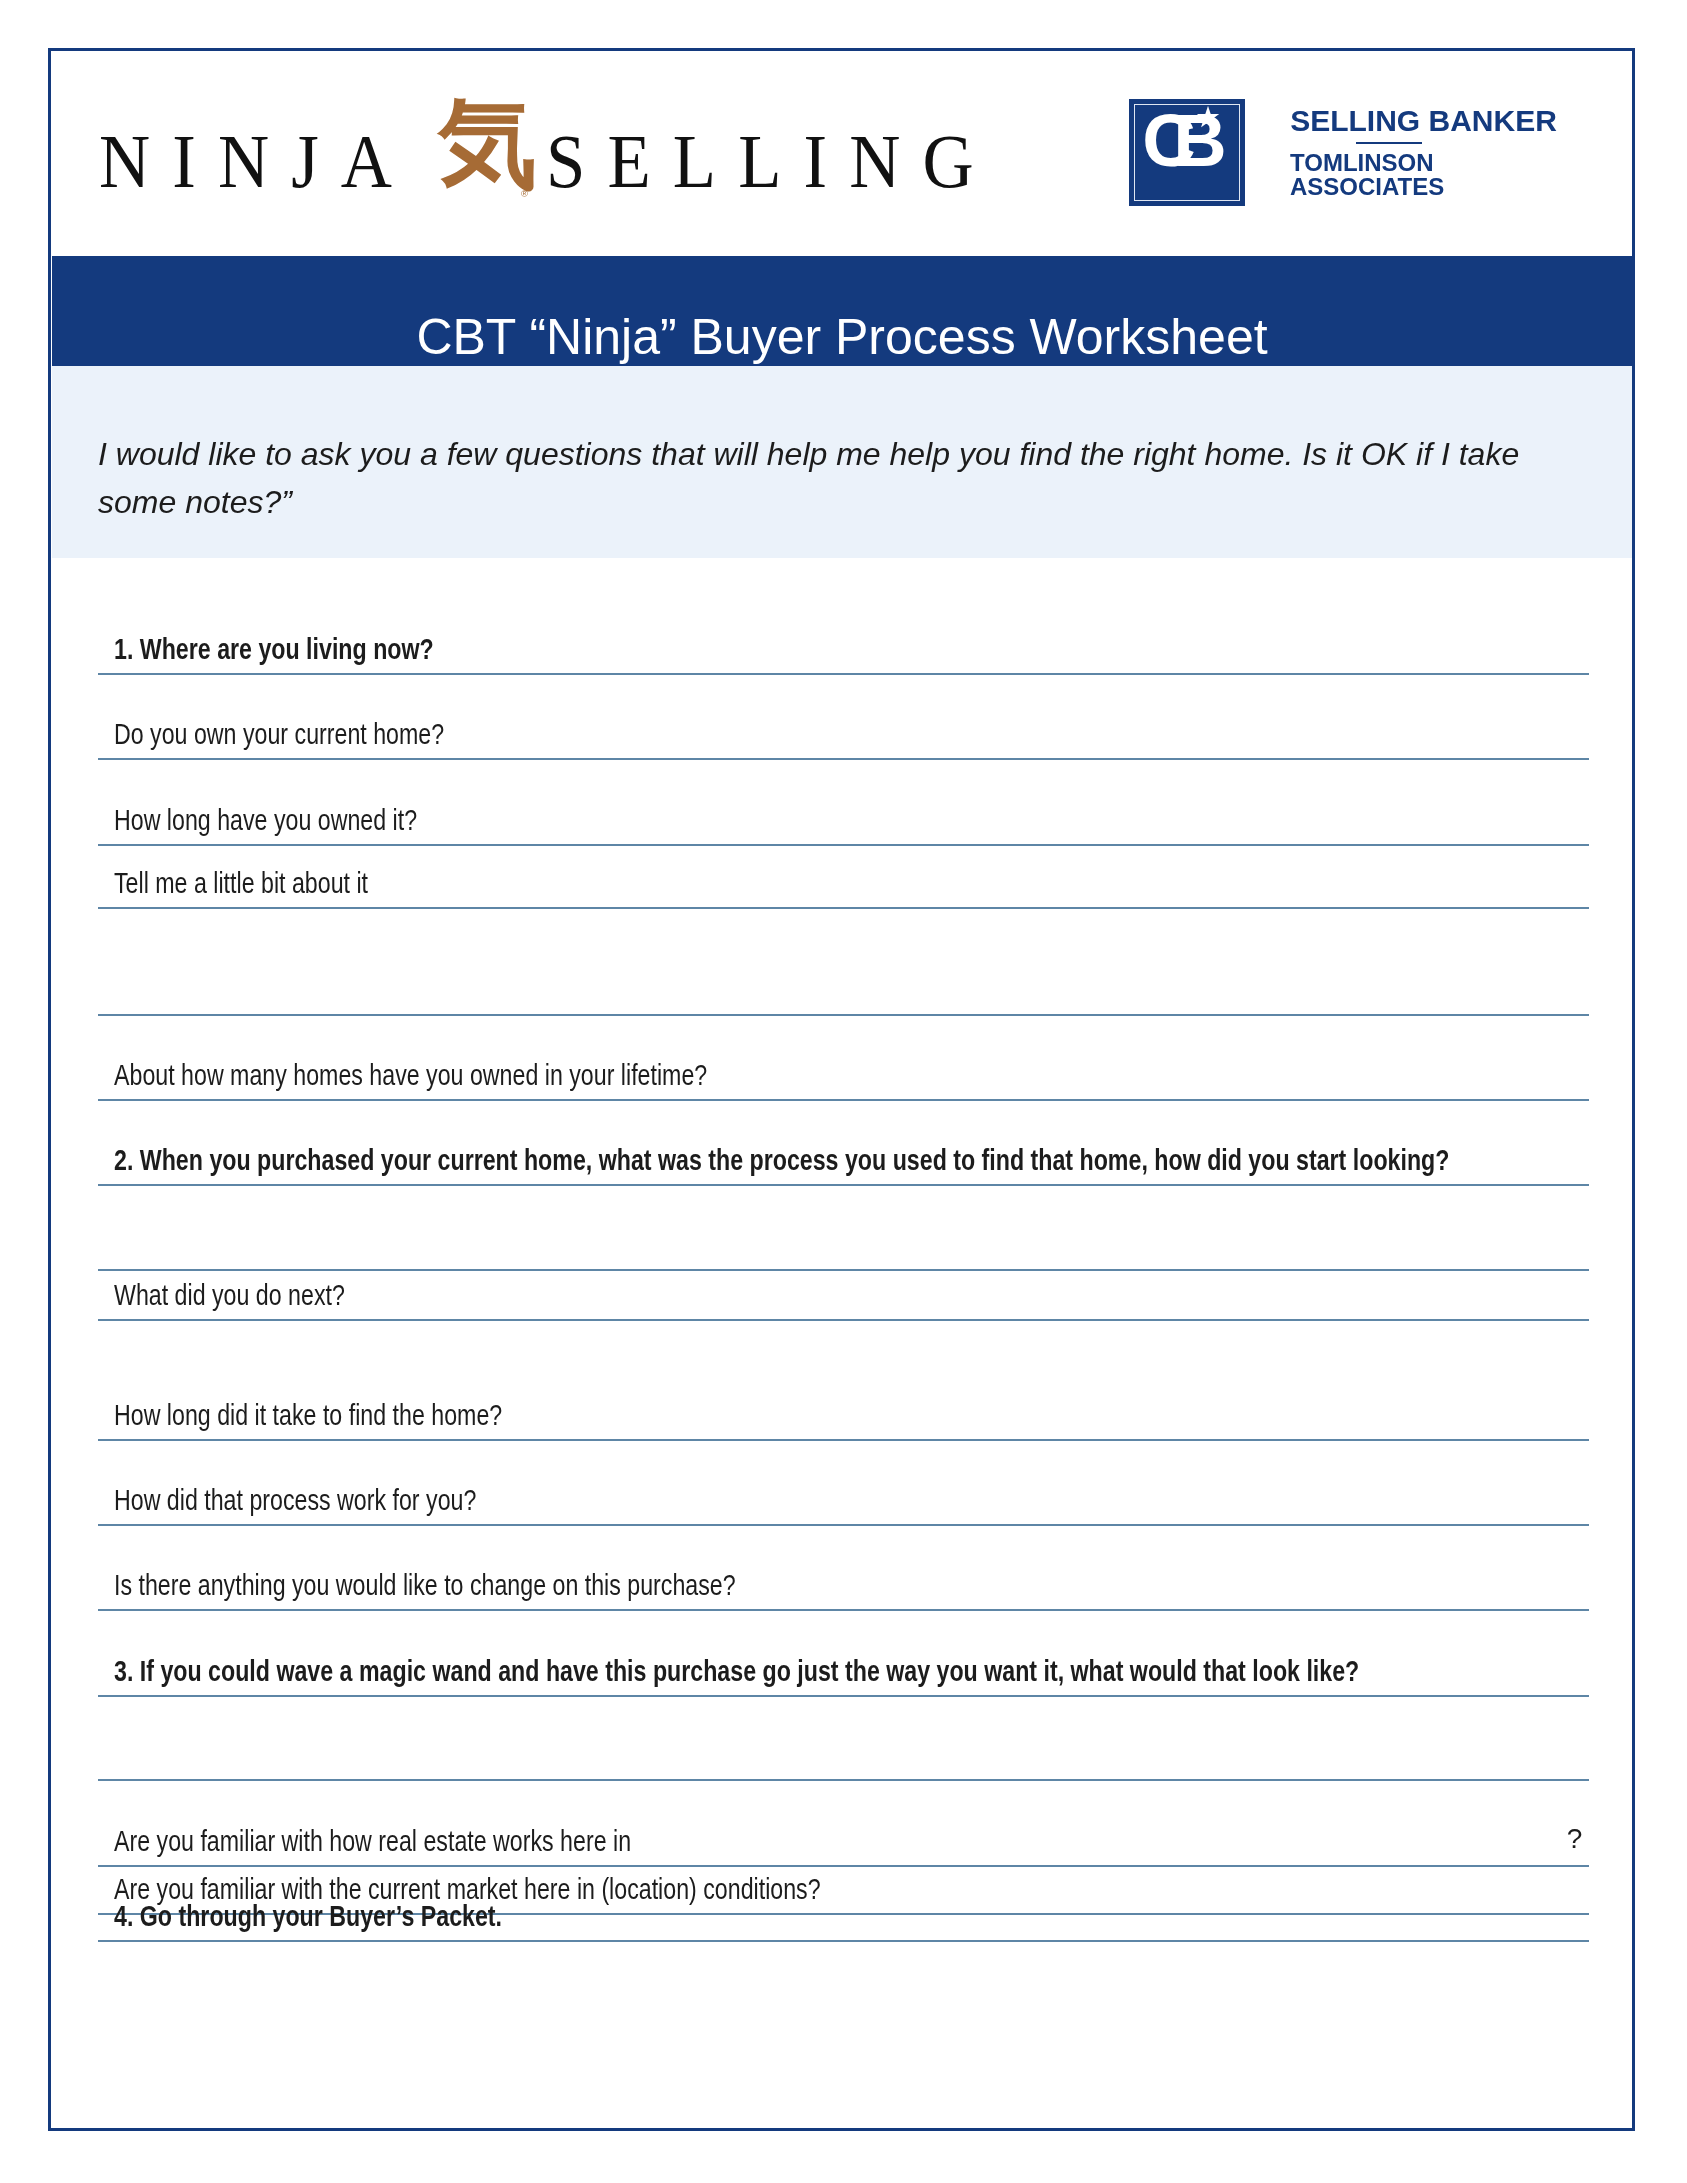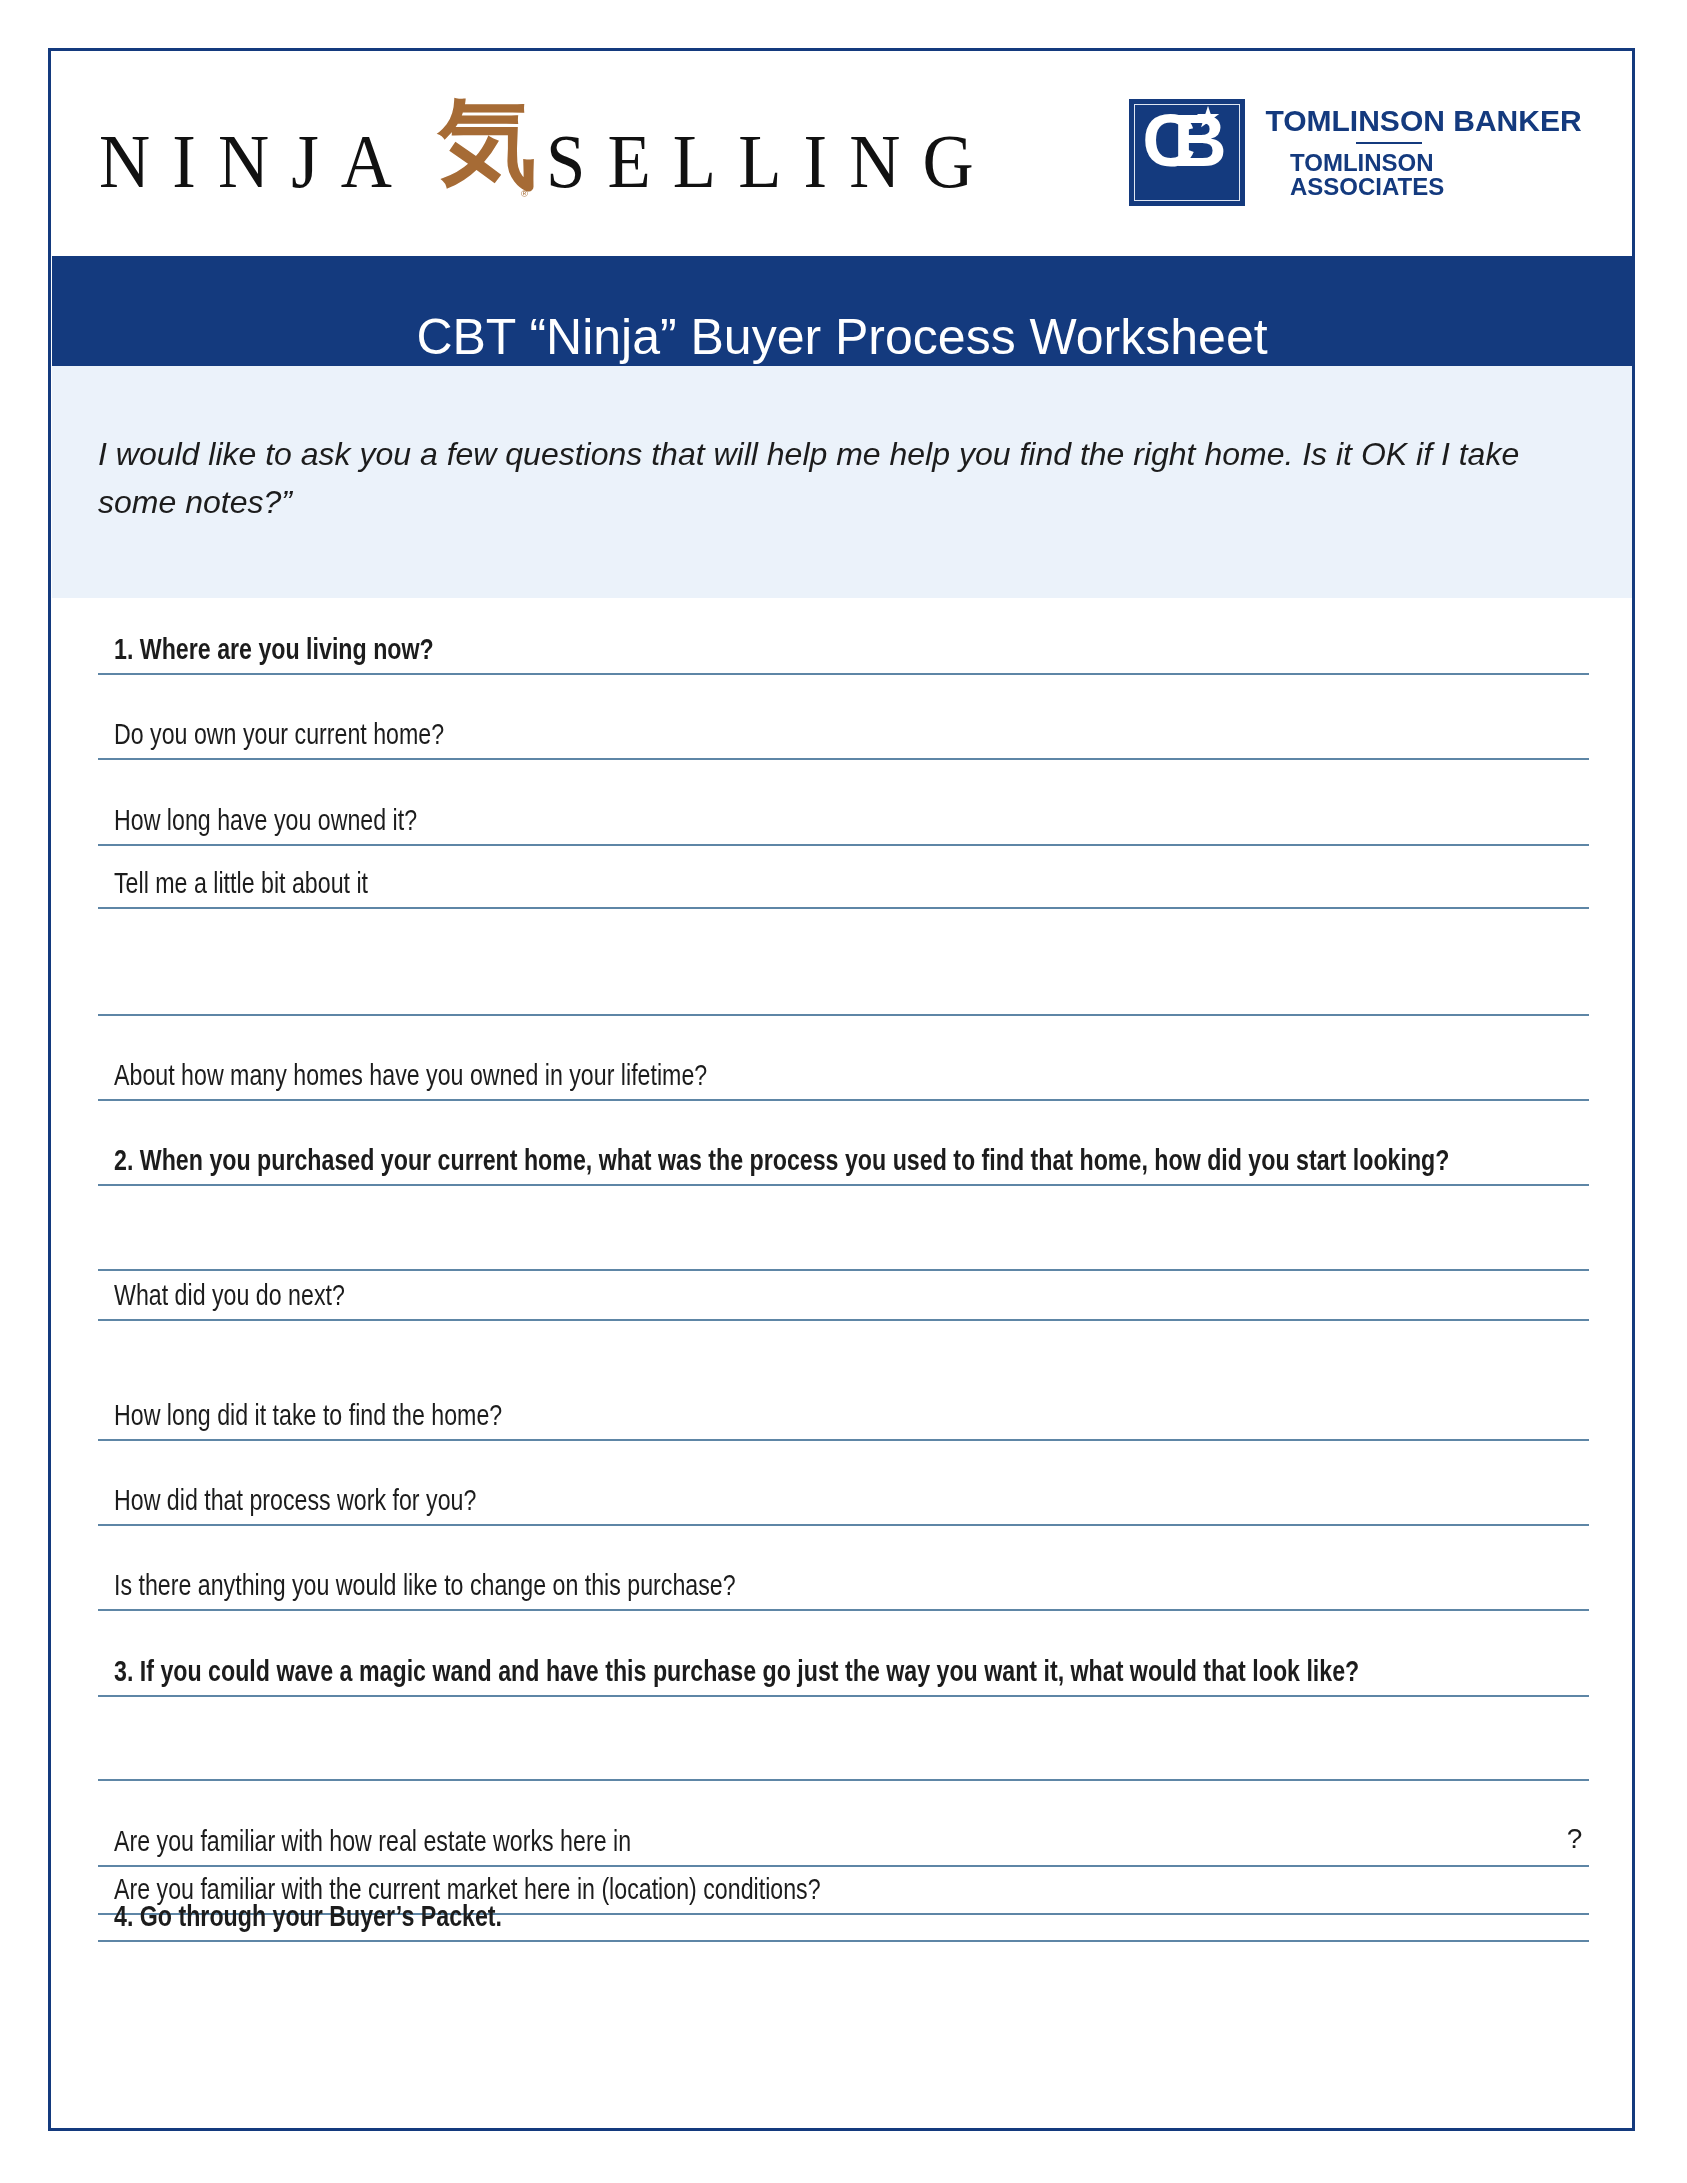--- a/index.html
+++ b/index.html
@@ -14,21 +14,21 @@
   .cb-inner { position:absolute; left:5.3px; top:5.3px; right:5.3px; bottom:5.3px; border:1.3px solid #dfe6f2; }
   .cb-mono { position:absolute; left:13.2px; top:5.3px; color:#ffffff; font-size:74px; font-weight:bold; line-height:1; font-family:"Liberation Sans", sans-serif; letter-spacing:-22.5px; }
   .cb-star { position:absolute; left:66px; top:4px; color:#ffffff; font-size:29px; line-height:1; }
   .cb-name { position:absolute; left:1258px; top:106px; width:331px; text-align:center; color:#143a7e; font-weight:bold; font-size:30px; line-height:1; letter-spacing:0px; }
   .cb-divider { position:absolute; left:1356px; top:142px; width:66px; height:2px; background:#143a7e; }
   .cb-office { position:absolute; left:1290px; top:151px; width:265px; text-align:left; color:#143a7e; font-weight:bold; font-size:24px; line-height:24px; }
   
   .banner { position:absolute; left:52px; top:256px; width:1580px; height:110px; background:#143a7e; display:flex; align-items:flex-end; justify-content:center; }
   .banner-title { color:#ffffff; font-size:50px; font-family:"Liberation Sans", sans-serif; font-weight:normal; }
   
-  .intro { position:absolute; left:52px; top:366px; width:1580px; height:232px; background:#ebf2fa; }
+  .intro { position:absolute; left:52px; top:366px; width:1580px; height:192px; background:#ebf2fa; }
   .intro-text { position:absolute; left:46px; top:64px; width:1508px; font-size:32px; font-style:italic; line-height:48px; color:#1c1c1c; }
   
   .rows { position:absolute; left:0; top:0; }
   .row { position:absolute; left:98px; width:1491px; height:85px; border-bottom:2.6px solid #5e86a6; box-sizing:border-box; }
   .row-text { position:absolute; left:16px; bottom:9.3px; font-size:29px; line-height:1; color:#1c1c1c; white-space:nowrap; transform:scaleX(0.80); transform-origin:left bottom; }
   .row-text.bold { font-weight:bold; }
   .row-suffix { position:absolute; right:6.6px; bottom:12px; font-size:28px; color:#1c1c1c; line-height:1; }
 </style>
 </head>
 <body>
@@ -41,21 +41,21 @@
   <span class="reg-mark">®</span>
   <span class="ninja-word right">SELLING</span>
 </div>
 
 <div>
   <div class="cb-box">
     <div class="cb-inner"></div>
     <span class="cb-mono">CB</span>
     <span class="cb-star">★</span>
   </div>
-  <div class="cb-name">TOMLINSON BANKER</div>
+  <div class="cb-name">SELLING BANKER</div>
   <div class="cb-divider"></div>
   <div class="cb-office">
     <div>TOMLINSON</div>
     <div>ASSOCIATES</div>
   </div>
 </div>
 
 <div class="banner">
   <div class="banner-title">CBT “Ninja” Buyer Process Worksheet</div>
 </div>

